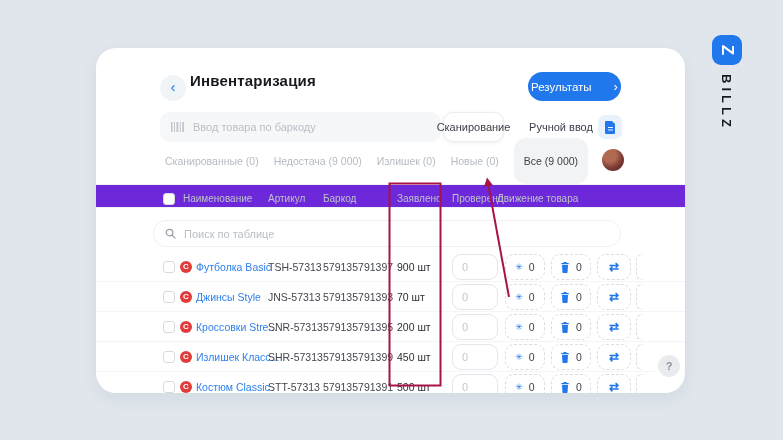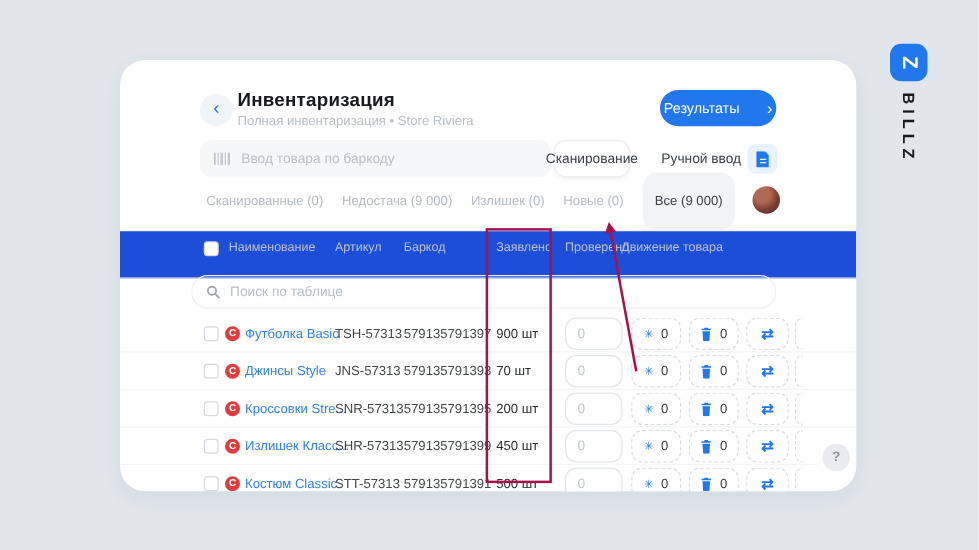--- a/index.html
+++ b/index.html
@@ -58,22 +58,22 @@
   .tabs { position:absolute; left:69px; top:102px; height:22px; display:flex; align-items:center; gap:15px; }
   .tab { font-size:10.5px; color:#b5bbc3; white-space:nowrap; cursor:pointer; }
   .tab.active { background:#f1f3f5; color:#3d4149; font-weight:500; border-radius:12px; padding:17px 10px; }
   .avatar {
     position:absolute; left:506px; top:101px; width:22px; height:22px; border-radius:50%;
     background:radial-gradient(circle at 35% 30%, #b06a52 0 30%, #7c3b33 60%, #4e2424 100%);
     cursor:pointer;
   }
   
   .thead {
-    position:absolute; left:0; right:0; top:136px; height:39px;
-    background:#1d4ed8; border-top:1px solid #f0f2f4; border-bottom:1px solid #f0f2f4;text-decoration:underline;
+    position:absolute; left:0; right:0; top:136px; height:24px;
+    background:#6d28d9; border-top:1px solid #f0f2f4; border-bottom:1px solid #f0f2f4;text-decoration:underline;
   }
   .thead .cb { top:8px; }
   .th { position:absolute; top:8px; font-size:10px; color:#bcc2ca; white-space:nowrap; }
   .c0{left:87px}.c1{left:172px}.c2{left:227px}.c3{left:301px}.c4{left:356px}.c5{left:401px}
   .search-row {
     position:absolute; left:57px; right:64px; top:172px; height:27px;
     border:1px solid #eef0f3; border-radius:13px;
     display:flex; align-items:center; gap:8px; padding-left:11px;
     font-size:11px; color:#b9bfc7;
   }
@@ -134,21 +134,20 @@
   
   .annotation { position:absolute; left:0; top:0; width:783px; height:440px; pointer-events:none; z-index:10; }
 </style>
 </head>
 <body>
 
 <div class="card">
 
   <div class="back-btn"><span>‹</span></div>
   <div class="title">Инвентаризация</div>
-  <div class="subtitle">Полная инвентаризация • Store Riviera</div>
   <div class="results-btn">
     <span>Результаты</span>
     <span class="chev">›</span>
   </div>
 
   <div class="barcode-input">
     <svg width="14" height="10" viewBox="0 0 14 10">
       <g fill="#c3c8cf">
           <rect x="0" y="0" width="1.6" height="10"></rect>
           <rect x="3" y="0" width="1" height="10"></rect>

